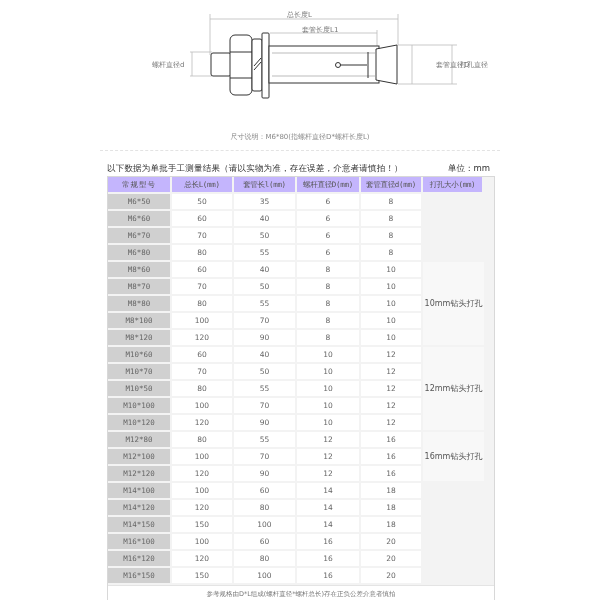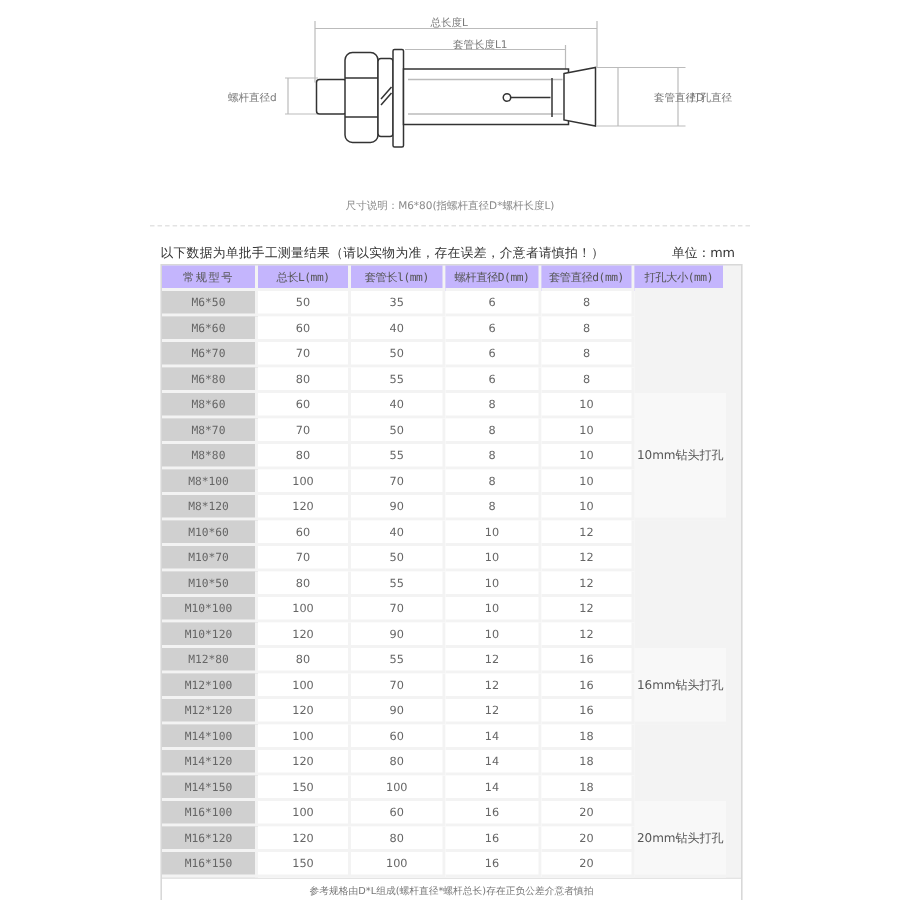--- a/index.html
+++ b/index.html
@@ -157,20 +157,21 @@
       <div class="mcell" style="grid-area: 14 / 1;">M10*100</div>
       <div class="vcell" style="grid-area: 14 / 2;">100</div>
       <div class="vcell" style="grid-area: 14 / 3;">70</div>
       <div class="vcell" style="grid-area: 14 / 4;">10</div>
       <div class="vcell" style="grid-area: 14 / 5;">12</div>
       <div class="mcell" style="grid-area: 15 / 1;">M10*120</div>
       <div class="vcell" style="grid-area: 15 / 2;">120</div>
       <div class="vcell" style="grid-area: 15 / 3;">90</div>
       <div class="vcell" style="grid-area: 15 / 4;">10</div>
       <div class="vcell" style="grid-area: 15 / 5;">12</div>
+      <div class="drill" style="grid-area: 11 / 6 / span 5;">12mm钻头打孔</div>
       <div class="mcell" style="grid-area: 16 / 1;">M12*80</div>
       <div class="vcell" style="grid-area: 16 / 2;">80</div>
       <div class="vcell" style="grid-area: 16 / 3;">55</div>
       <div class="vcell" style="grid-area: 16 / 4;">12</div>
       <div class="vcell" style="grid-area: 16 / 5;">16</div>
       <div class="mcell" style="grid-area: 17 / 1;">M12*100</div>
       <div class="vcell" style="grid-area: 17 / 2;">100</div>
       <div class="vcell" style="grid-area: 17 / 3;">70</div>
       <div class="vcell" style="grid-area: 17 / 4;">12</div>
       <div class="vcell" style="grid-area: 17 / 5;">16</div>
@@ -203,16 +204,15 @@
       <div class="mcell" style="grid-area: 23 / 1;">M16*120</div>
       <div class="vcell" style="grid-area: 23 / 2;">120</div>
       <div class="vcell" style="grid-area: 23 / 3;">80</div>
       <div class="vcell" style="grid-area: 23 / 4;">16</div>
       <div class="vcell" style="grid-area: 23 / 5;">20</div>
       <div class="mcell" style="grid-area: 24 / 1;">M16*150</div>
       <div class="vcell" style="grid-area: 24 / 2;">150</div>
       <div class="vcell" style="grid-area: 24 / 3;">100</div>
       <div class="vcell" style="grid-area: 24 / 4;">16</div>
       <div class="vcell" style="grid-area: 24 / 5;">20</div>
-      <div class="drill" style="grid-area: 22 / 6 / span 3;">20mm钻头打孔</div>
     </div>
   <div class="footer">参考规格由D*L组成(螺杆直径*螺杆总长)存在正负公差介意者慎拍</div>
 </div>
 
 </body></html>

